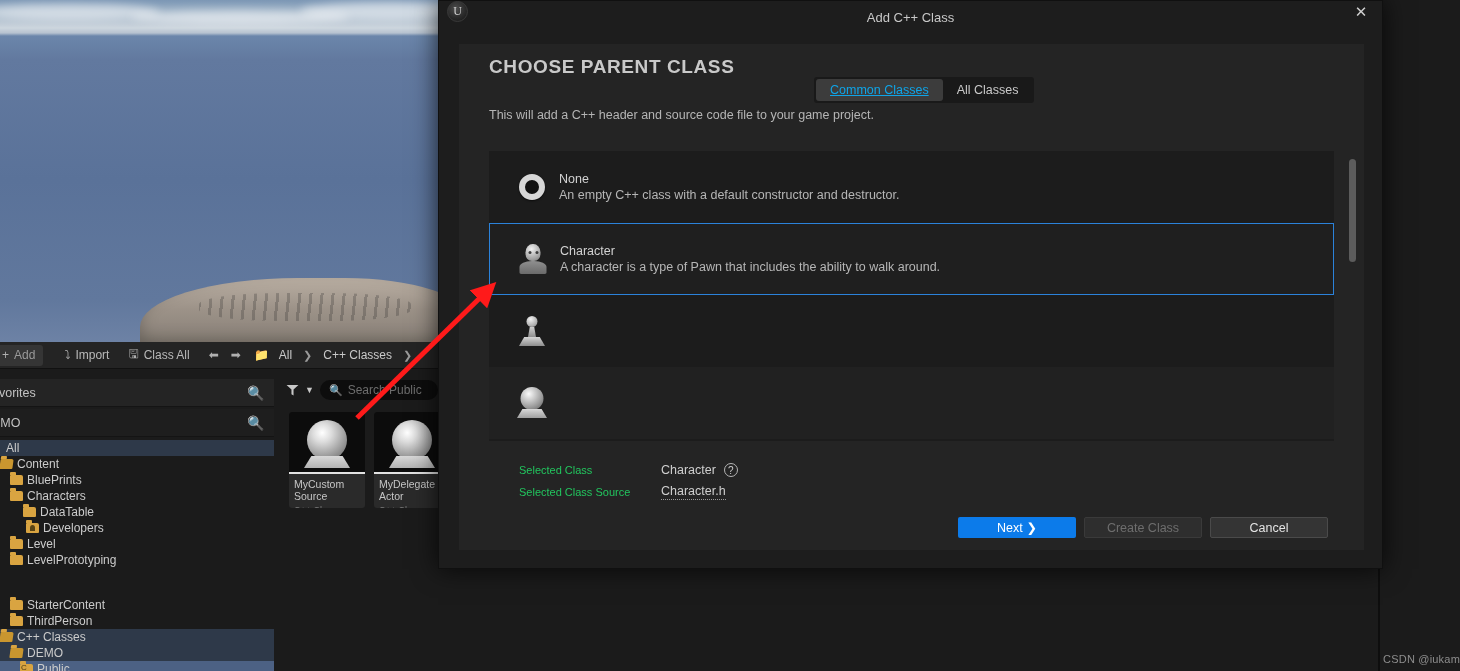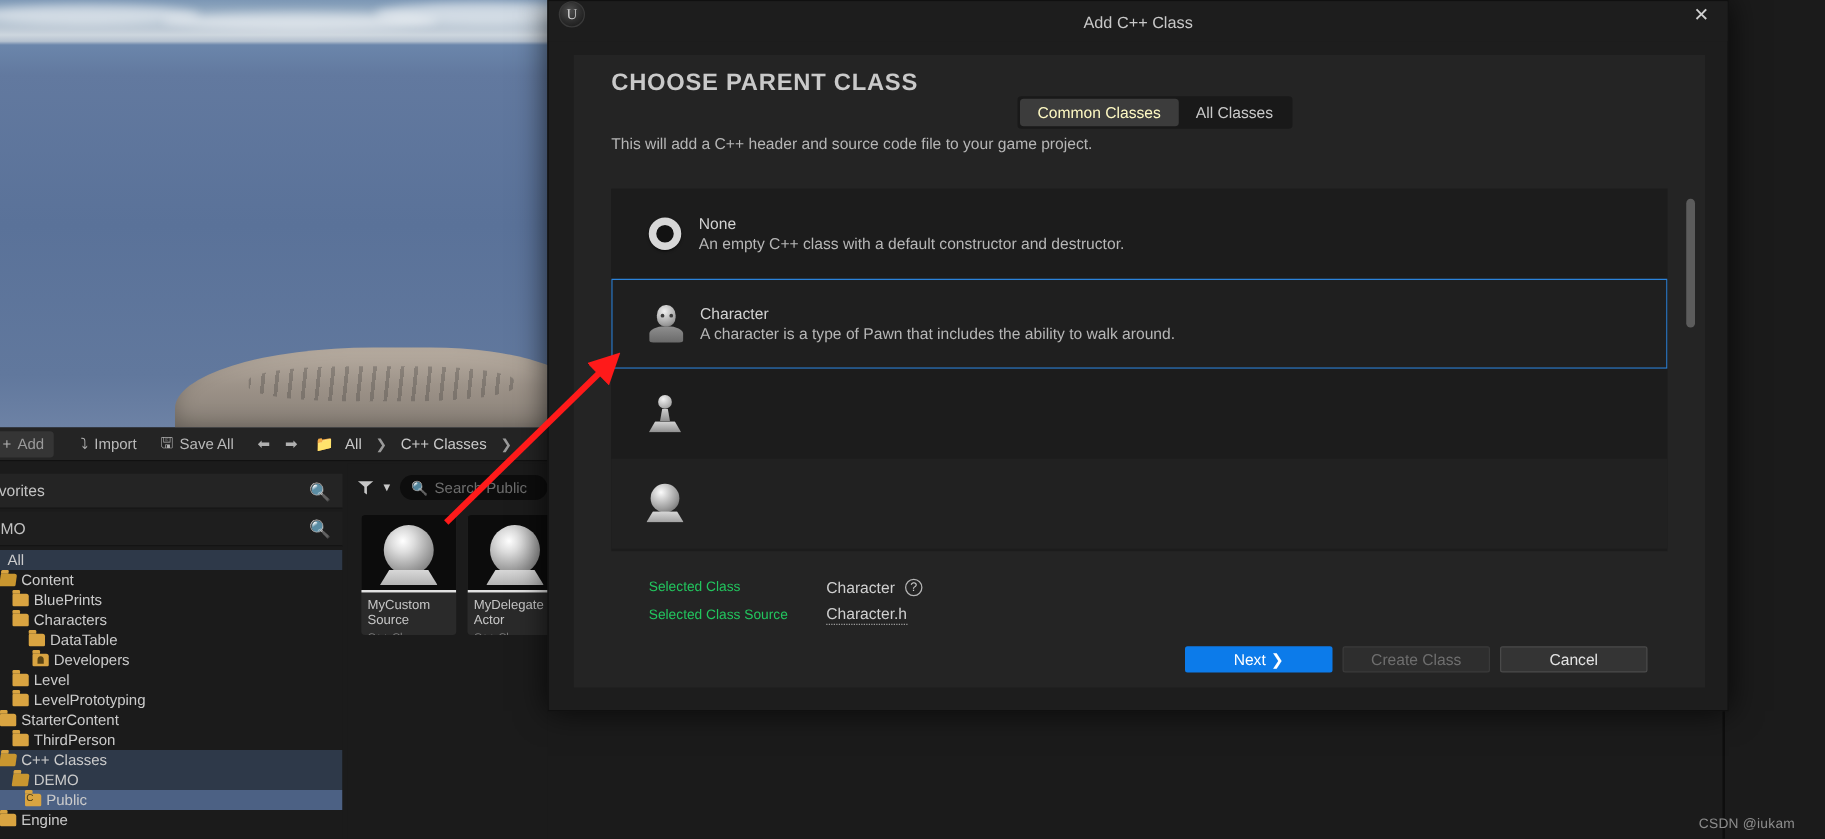--- a/index.html
+++ b/index.html
@@ -141,21 +141,21 @@
     background: linear-gradient(to bottom,#d8d8d8,#b3b3b3);
     clip-path: polygon(16% 0, 84% 0, 100% 100%, 0% 100%);
   }
   .tile .meta { padding: 4px 5px 0 5px; }
   .tile .nm { font-size: 10.5px; color: #c6c6c6; line-height: 12px; }
   .tile .ty { font-size: 9px; color: #7d7d7d; margin-top: 3px; }
 
   
   .right-panels { position: absolute; left: 1380px; top: 0; width: 80px; height: 671px; background: #1b1b1b; }
   .csdn {
-    position: absolute; right: 24px; bottom: 6px;
+    position: absolute; right: 0; bottom: 6px;
     font-size: 11px; color: #8d8d8d; letter-spacing: .2px; text-align: right;
   }
   .vsep { position: absolute; left: 1378px; top: 0; width: 2px; height: 671px; background: #0e0e0e; }
 
   
   .dialog {
     position: absolute; left: 438px; top: 0; width: 945px; height: 569px;
     background: #1d1d1d; border: 1px solid #101010;
     box-shadow: 0 0 24px rgba(0,0,0,.75);
   }
@@ -190,21 +190,21 @@
     color: #c9c9c9; text-transform: uppercase;
     font-family: "Liberation Sans", sans-serif;
   }
   .tabs {
     position: absolute; left: 355px; top: 33px;
     display: flex; background: #191919; border-radius: 3px; padding: 2px;
   }
   .tab {
     font-size: 12.5px; color: #c9c9c9; padding: 4px 14px; border-radius: 3px;
   }
-  .tab.active { background: #3c3c3c; color: #fef9c3; }
+  .tab.active { background: #3c3c3c; color: #0ea5e9; text-decoration: underline; }
   .subtitle {
     position: absolute; left: 30px; top: 64px;
     font-size: 12.5px; color: #b5b5b5;
   }
 
   .list-wrap {
     position: absolute; left: 30px; top: 107px; width: 845px; height: 290px;
     background: #1c1c1c; overflow: hidden;
   }
   .row {
@@ -293,21 +293,21 @@
     border-bottom: 1px dotted #9a9a9a; padding-bottom: 1px;
   }
   .qmark {
     display: inline-flex; align-items: center; justify-content: center;
     width: 14px; height: 14px; border-radius: 50%;
     border: 1px solid #b4b4b4; color: #cdcdcd;
     font-size: 10px; margin-left: 8px; vertical-align: middle;
   }
 
   .btnbar {
-    position: absolute; right: 46px; top: 473px;
+    position: absolute; right: 36px; top: 473px;
     display: flex; gap: 8px;
   }
   .btn {
     height: 21px; min-width: 118px; border-radius: 2px;
     display: flex; align-items: center; justify-content: center; gap: 4px;
     font-size: 12.5px;
   }
   .btn-next { background: #0c7bea; color: #ffffff; }
   .btn-disabled { background: #2e2e2e; color: #6e6e6e; border: 1px solid #3a3a3a; text-align: center; }
   .btn-cancel { background: #343434; color: #e3e3e3; border: 1px solid #4a4a4a; }
@@ -334,21 +334,21 @@
         <span class="ico">+</span>
         <span>Add</span>
       </div>
       <div class="tb-sep"></div>
       <div class="tb-btn">
         <span class="ico">⤵</span>
         <span>Import</span>
       </div>
       <div class="tb-btn">
         <span class="ico">🖫</span>
-        <span>Save All</span>
+        <span>Class All</span>
       </div>
       <div class="tb-btn">
         <span class="ico">⬅</span>
       </div>
       <div class="tb-btn" style="margin-left:-4px">
         <span class="ico">➡</span>
       </div>
       <div class="tb-btn" style="margin-left:-2px">
         <span class="ico">📁</span>
         <span class="crumb">All</span>
@@ -393,21 +393,21 @@
           <span class="tlbl">Developers</span>
         </div>
         <div class="tnode" style="padding-left: 10px;">
           <span class="fold"></span>
           <span class="tlbl">Level</span>
         </div>
         <div class="tnode" style="padding-left: 10px;">
           <span class="fold"></span>
           <span class="tlbl">LevelPrototyping</span>
         </div>
-        <div class="tnode" style="">
+        <div class="tnode" style="padding-left: 10px; margin-top: 29px;">
           <span class="fold"></span>
           <span class="tlbl">StarterContent</span>
         </div>
         <div class="tnode" style="padding-left: 10px;">
           <span class="fold"></span>
           <span class="tlbl">ThirdPerson</span>
         </div>
         <div class="tnode sel-dim" style="padding-left: 0px;">
           <span class="fold open"></span>
           <span class="tlbl">C++ Classes</span>

